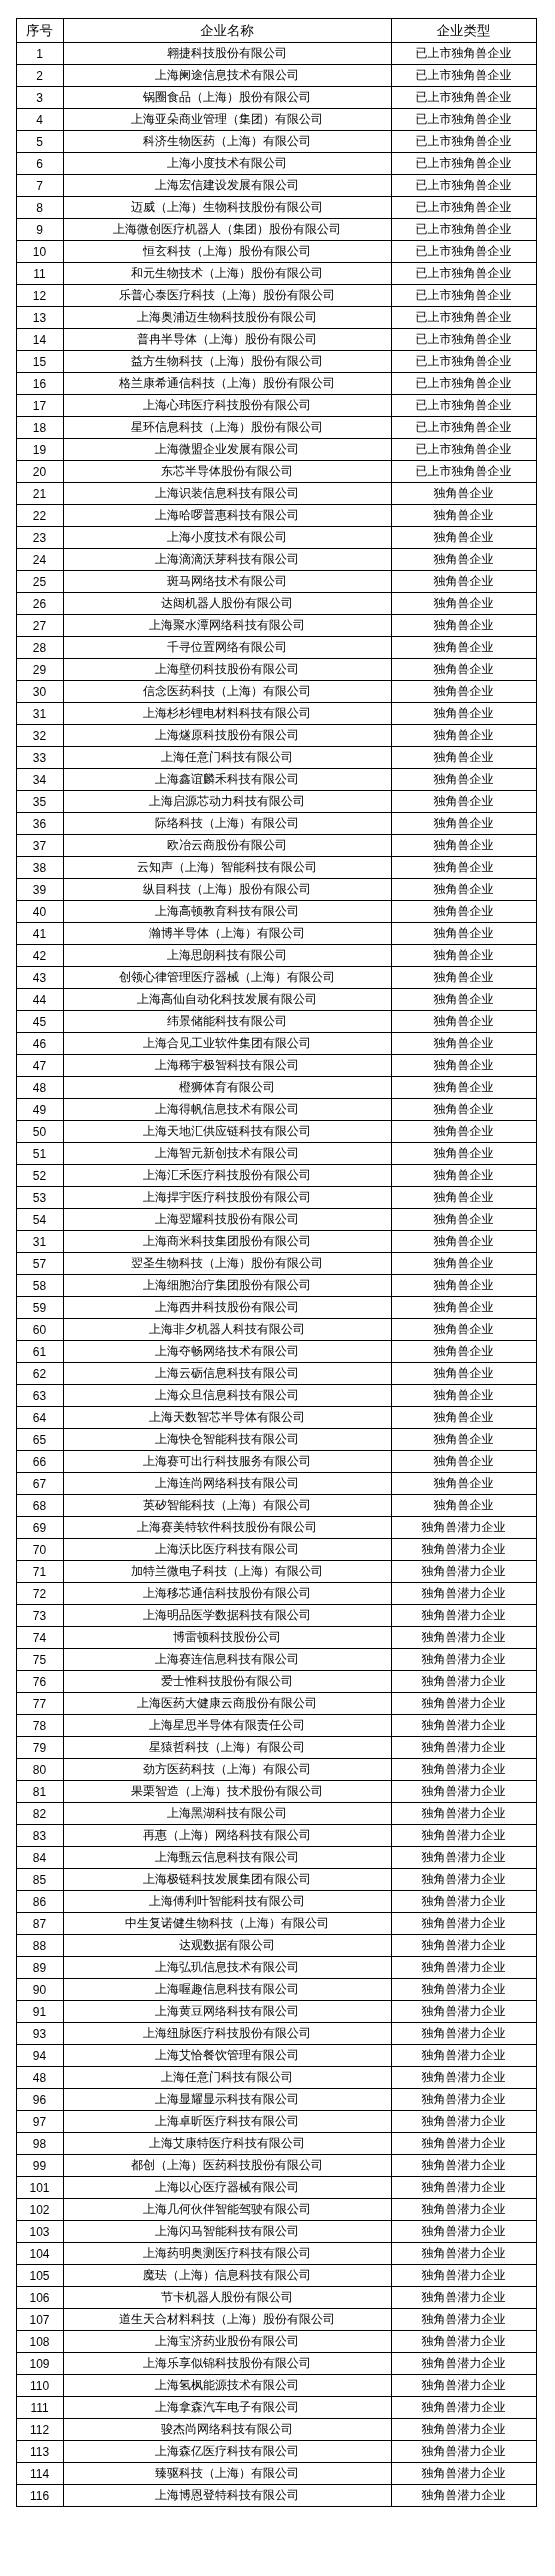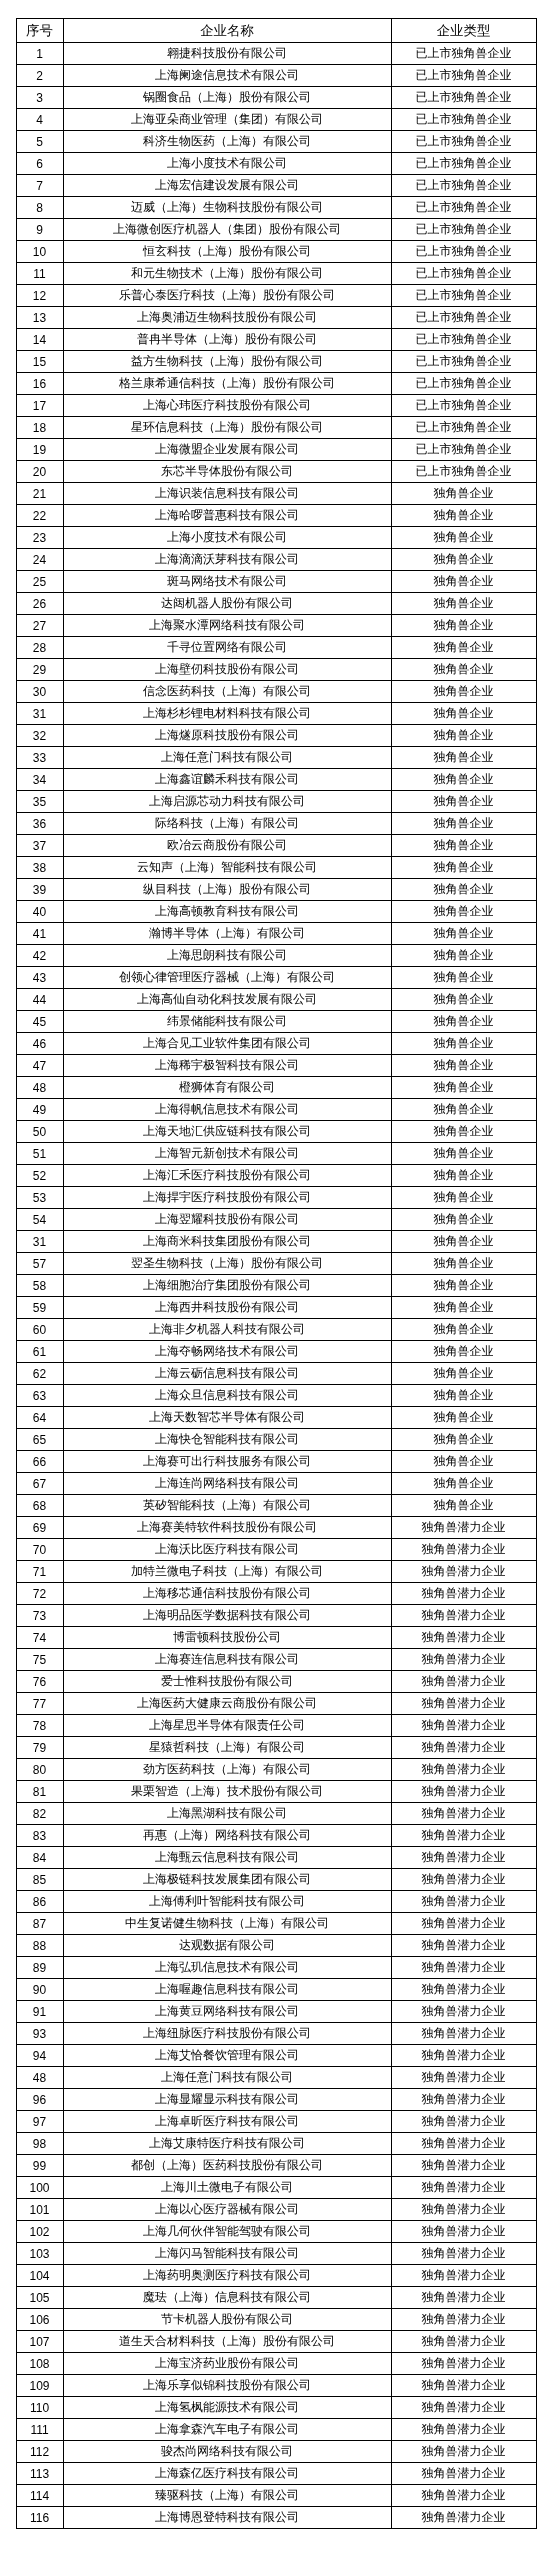--- a/index.html
+++ b/index.html
@@ -542,25 +542,20 @@
           <td>98</td>
           <td>上海艾康特医疗科技有限公司</td>
           <td>独角兽潜力企业</td>
         </tr>
         <tr>
           <td>99</td>
           <td>都创（上海）医药科技股份有限公司</td>
           <td>独角兽潜力企业</td>
         </tr>
         <tr>
-          <td>100</td>
-          <td>上海川土微电子有限公司</td>
-          <td>独角兽潜力企业</td>
-        </tr>
-        <tr>
           <td>101</td>
           <td>上海以心医疗器械有限公司</td>
           <td>独角兽潜力企业</td>
         </tr>
         <tr>
           <td>102</td>
           <td>上海几何伙伴智能驾驶有限公司</td>
           <td>独角兽潜力企业</td>
         </tr>
         <tr>

